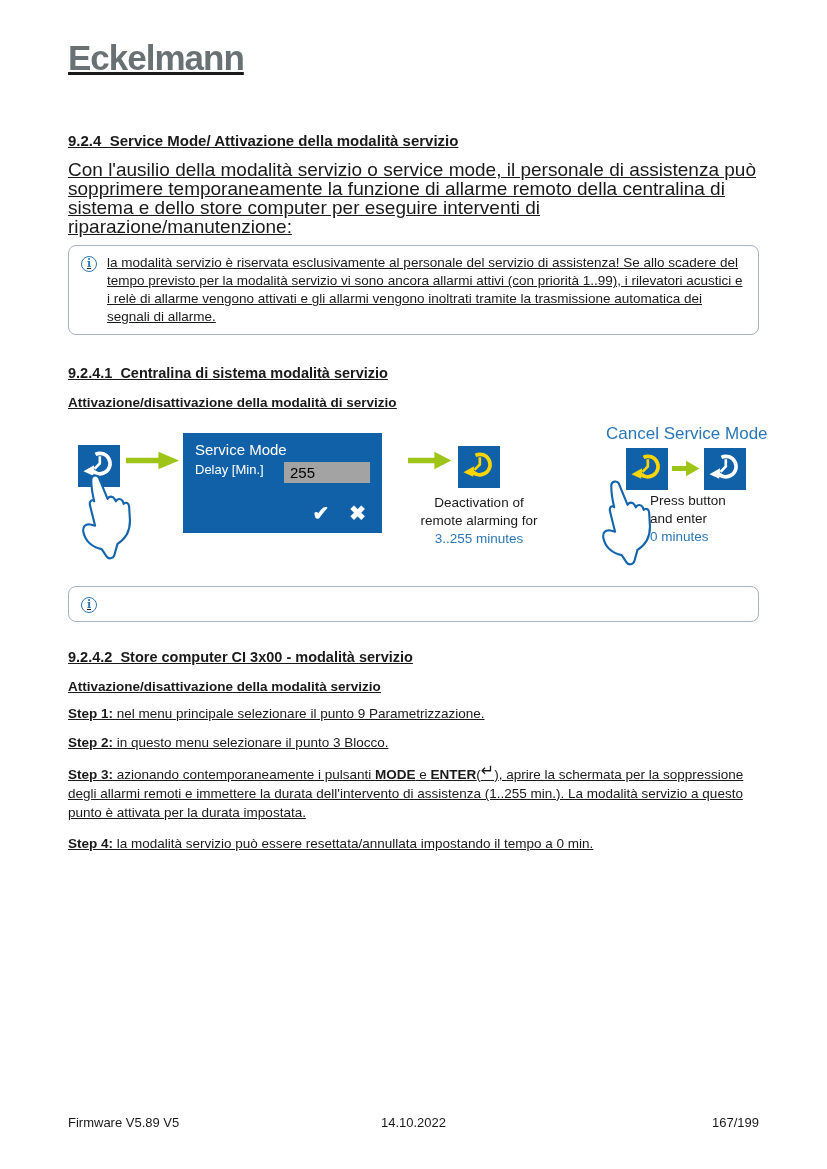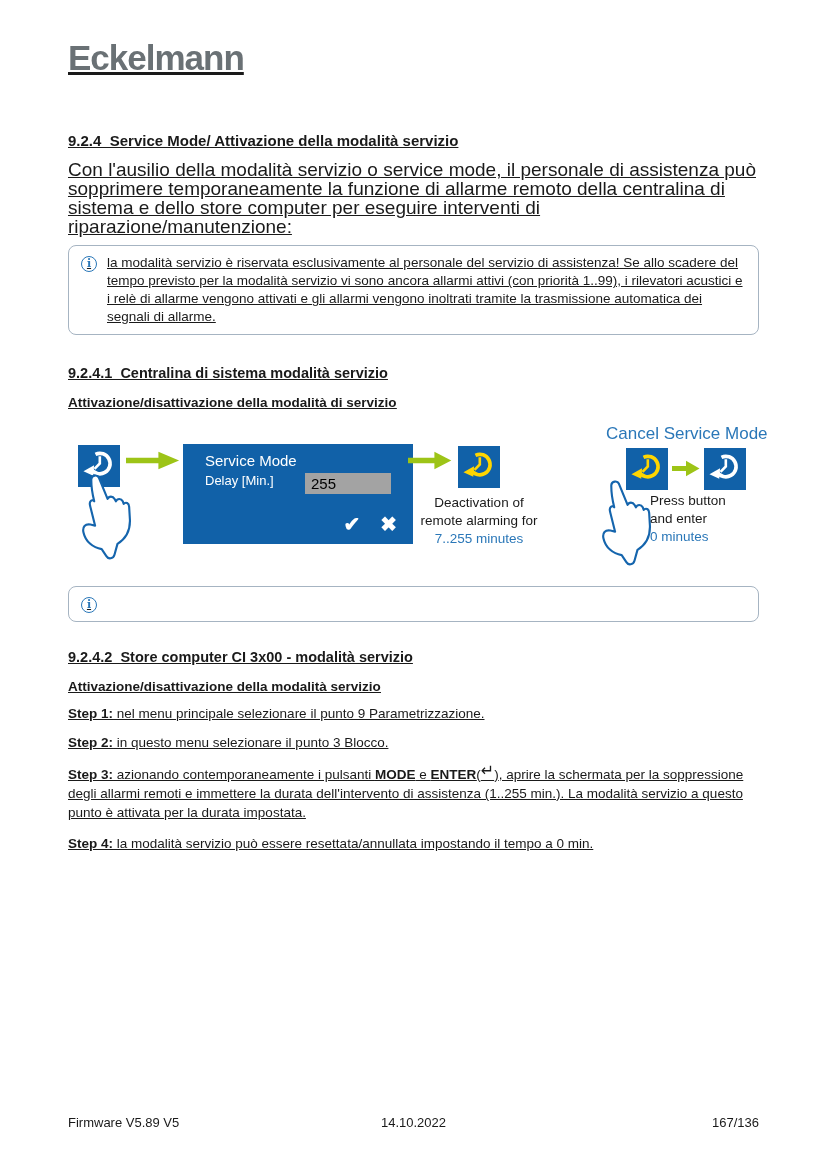--- a/index.html
+++ b/index.html
@@ -26,21 +26,21 @@
   .note-text a{color:var(--link);text-decoration:none;cursor:pointer;}
   h3.sub{margin-top:30px;font-size:14.5px;line-height:17px;font-weight:700;}
   .usub{margin-top:13px;font-size:13.5px;font-weight:700;text-decoration:underline;}
   .diagram{position:relative;margin-top:12px;height:152px;}
   .btn{position:absolute;width:42px;height:42px;background:var(--blue);display:flex;align-items:center;justify-content:center;}
   .svc{width:36px;height:36px;display:block;}
   .white-ic{color:#fff;}
   .yellow-ic{color:var(--yellow);}
   .garrow{position:absolute;height:19px;}
   .garrow svg{width:100%;height:100%;display:block;}
-  .panel{position:absolute;left:115px;top:22px;width:230px;height:100px;background:var(--blue);color:#fff;padding:8px 22px;}
+  .panel{position:absolute;left:115px;top:11px;width:199px;height:100px;background:var(--blue);color:#fff;padding:8px 12px;}
   .panel-title{font-size:15px;line-height:18px;}
   .panel-row{display:flex;margin-top:3px;}
   .panel-label{font-size:13px;flex:1;}
   .panel-input{width:86px;height:21px;background:#a3a3a3;color:#000;font-size:15px;line-height:21px;padding-left:6px;font-family:"Liberation Sans",sans-serif;border:none;}
   .panel-actions{position:absolute;right:16px;bottom:8px;display:flex;gap:20px;font-size:20px;font-weight:700;color:#fff;}
   .hand{position:absolute;}
   .hand svg{display:block;}
   .cap{position:absolute;font-size:13.5px;line-height:18px;}
   .cap .blue{color:var(--blue-text);}
   .cancel-title{position:absolute;left:538px;top:2px;font-size:17px;color:var(--blue-text);white-space:nowrap;}
@@ -117,21 +117,21 @@
         <svg class="svc yellow-ic" viewBox="0 0 44 44">
           <path d="M17.7,7.7 A12.5,12.5 0 1 1 12.4,25.6" fill="none" stroke="currentColor" stroke-width="4.5"></path>
           <polygon points="3,28.5 16,21 15,34" fill="currentColor"></polygon>
           <path d="M23,10 L23,19 L16.5,25.5" fill="none" stroke="currentColor" stroke-width="3.2"></path>
         </svg>
       </div>
 
       <div class="cap" style="left:328px;top:72px;width:166px;text-align:center;">
         <div>Deactivation of</div>
         <div>remote alarming for</div>
-        <div class="blue">7..255 minutes</div>
+        <div class="blue">3..255 minutes</div>
       </div>
 
       <div class="cancel-title">Cancel Service Mode</div>
 
       <div class="btn" style="left:558px;top:26px;">
         <svg class="svc yellow-ic" viewBox="0 0 44 44">
           <path d="M17.7,7.7 A12.5,12.5 0 1 1 12.4,25.6" fill="none" stroke="currentColor" stroke-width="4.5"></path>
           <polygon points="3,28.5 16,21 15,34" fill="currentColor"></polygon>
           <path d="M23,10 L23,19 L16.5,25.5" fill="none" stroke="currentColor" stroke-width="3.2"></path>
         </svg>
@@ -179,15 +179,15 @@
 
     <p class="step" style="margin-top:12px;"><b>Step 3:</b><span> azionando contemporaneamente i pulsanti </span><b>MODE</b><span> e </span><b>ENTER</b><span>(</span><span class="enter-sym">↵</span><span>)</span><span>, aprire la schermata per la soppressione degli allarmi remoti e immettere la durata dell'intervento di assistenza (1..255 min.). La modalità servizio a questo punto è attivata per la durata impostata.</span></p>
 
     <p class="step" style="margin-top:12px;"><b>Step 4:</b><span> la modalità servizio può essere resettata/annullata impostando il tempo a 0 min.</span></p>
 
   </div>
 
   <div class="footer">
     <span class="f-left">Firmware V5.89 V5</span>
     <span class="f-center">14.10.2022</span>
-    <span class="f-right">167/136</span>
+    <span class="f-right">167/199</span>
   </div>
 </div>
 
 </body></html>

